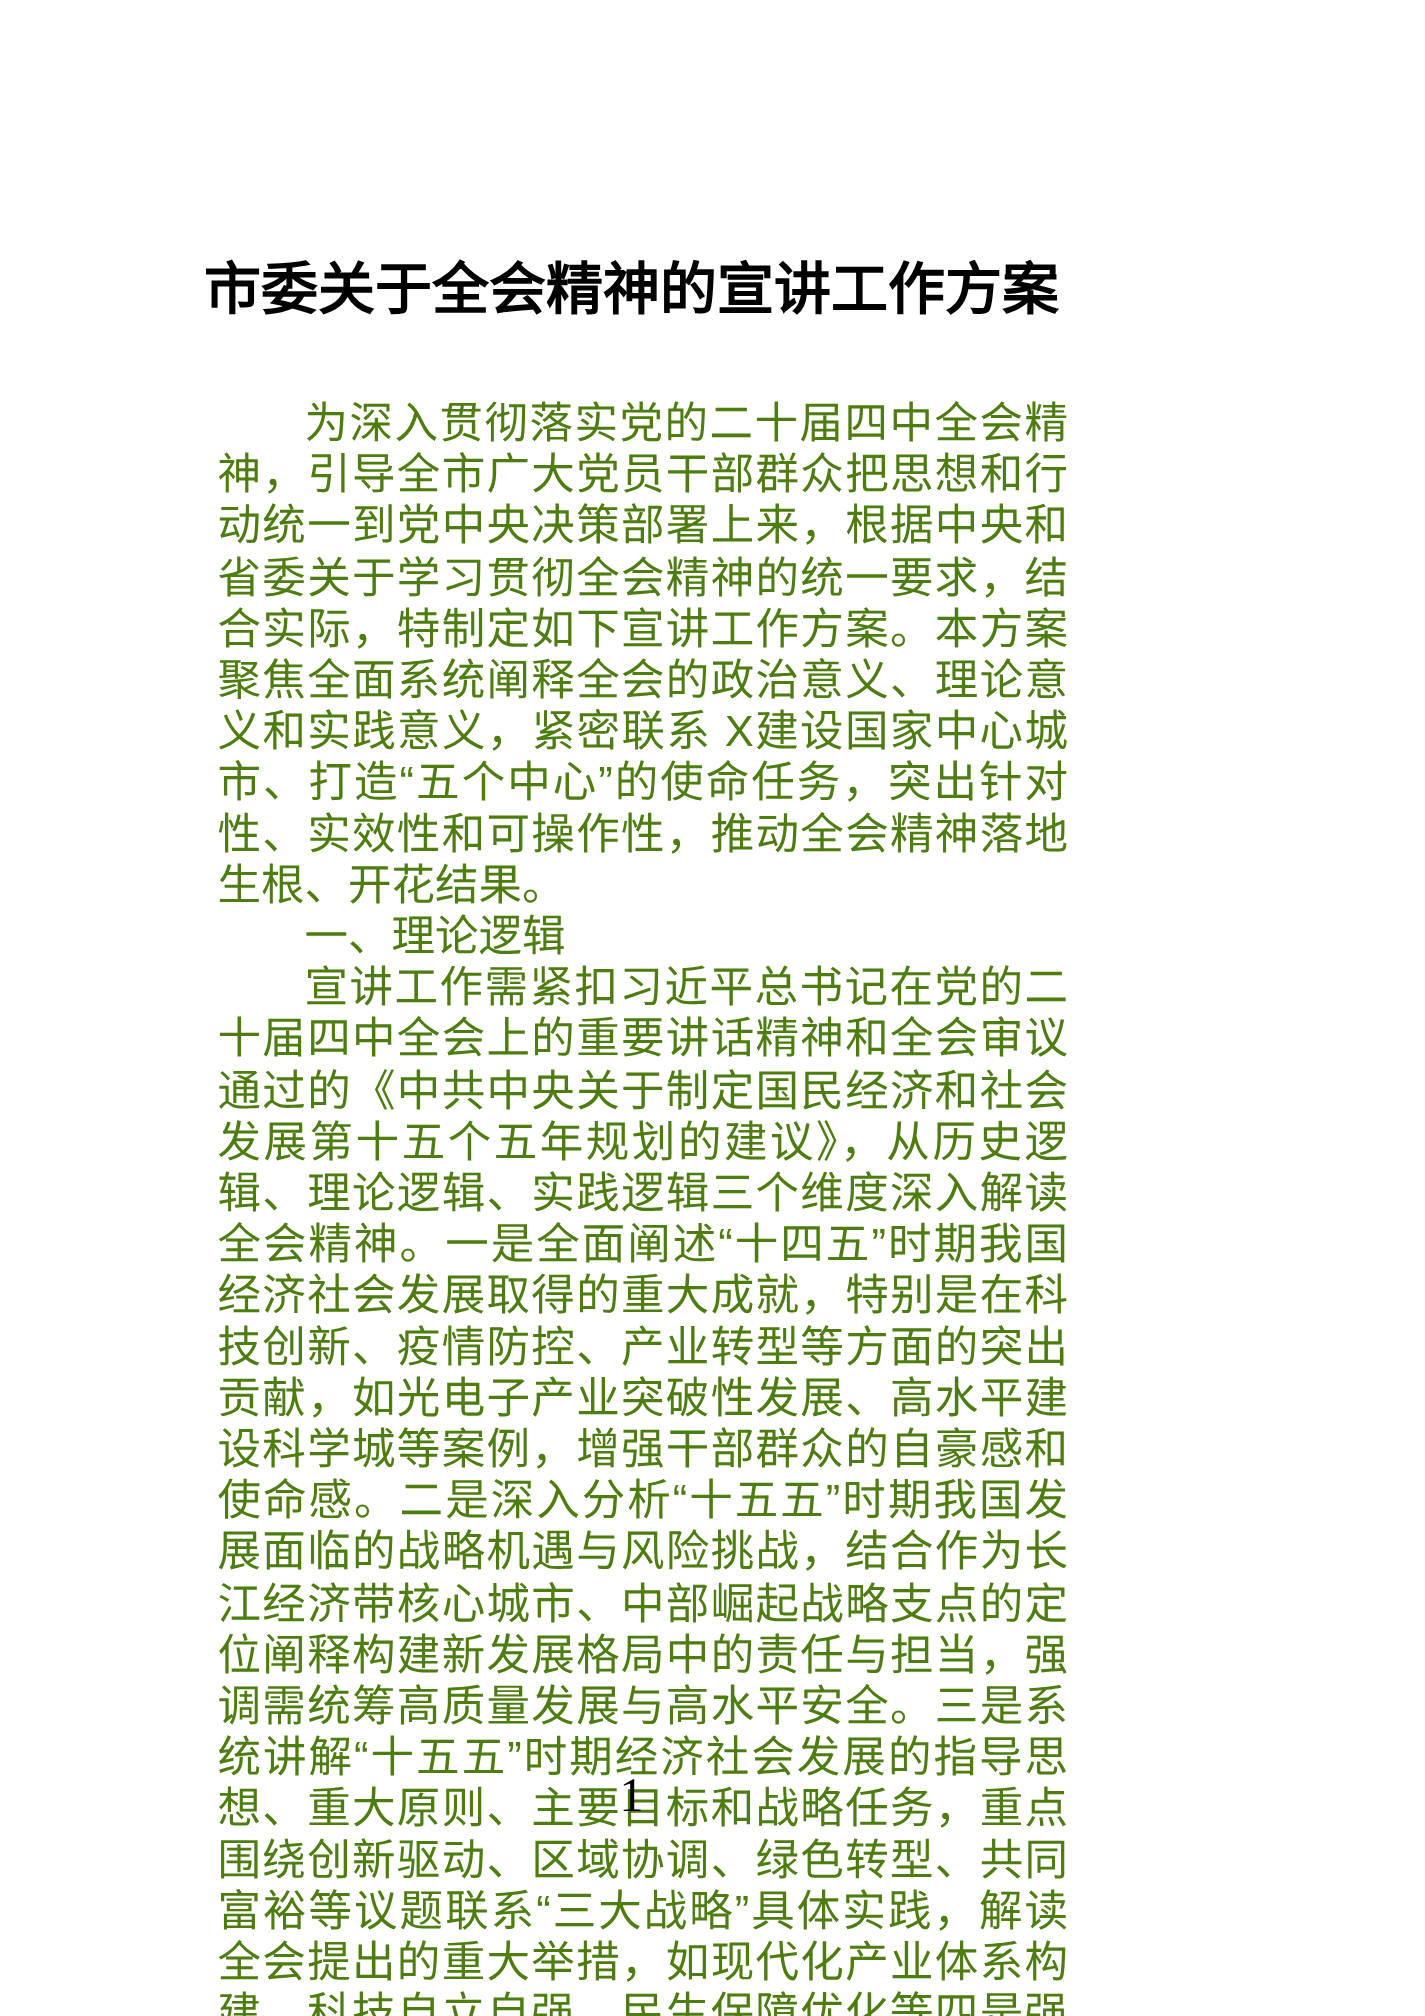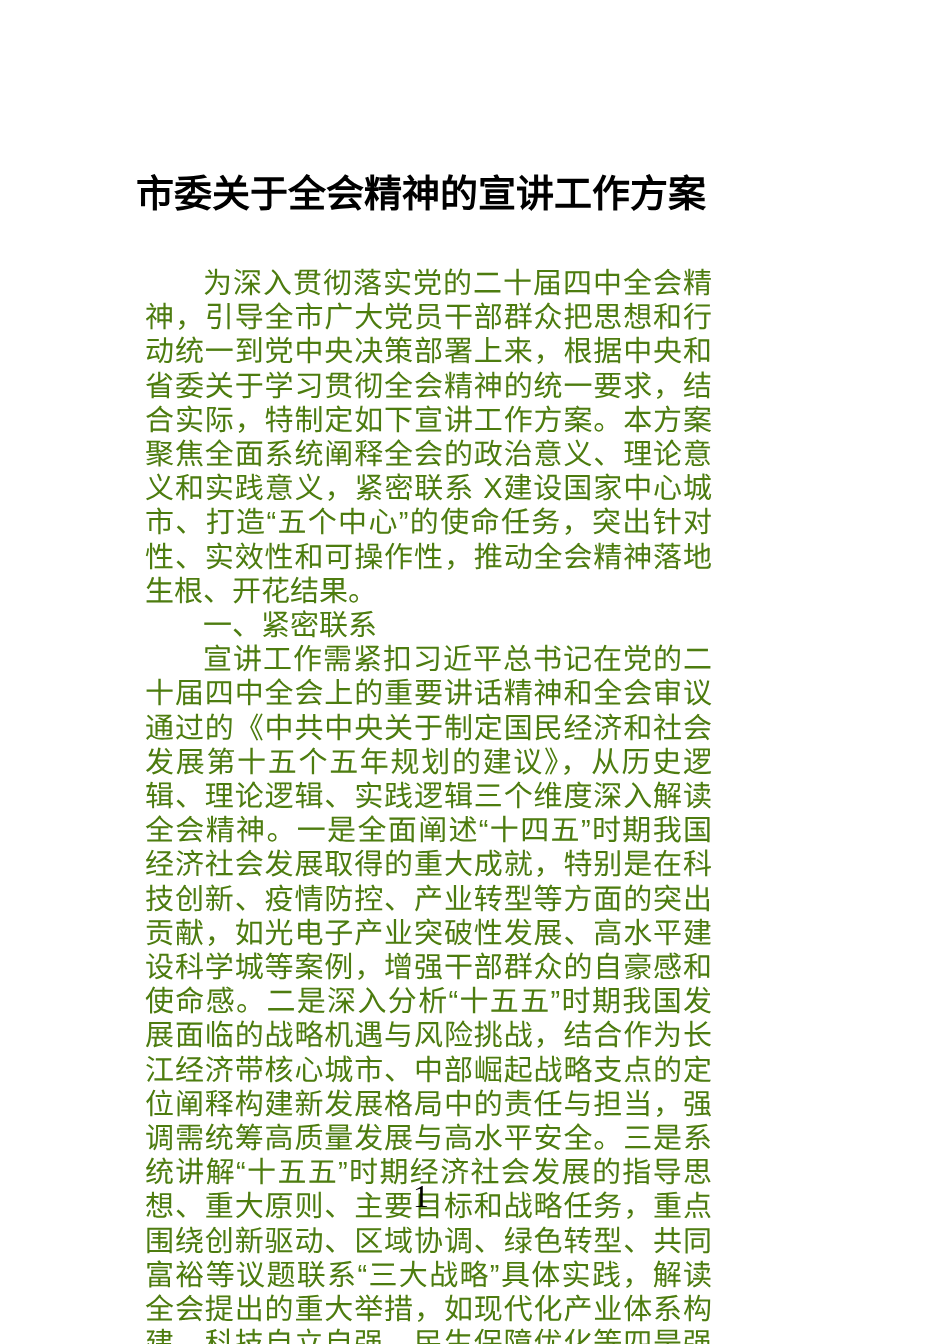--- a/index.html
+++ b/index.html
@@ -63,21 +63,21 @@
 <body>
 
 <div class="page">
 
   <h1 class="doc-title">市委关于全会精神的宣讲工作方案</h1>
 
   <div class="doc-content">
 
     <p class="doc-paragraph">为深入贯彻落实党的二十届四中全会精神，引导全市广大党员干部群众把思想和行动统一到党中央决策部署上来，根据中央和省委关于学习贯彻全会精神的统一要求，结合实际，特制定如下宣讲工作方案。本方案聚焦全面系统阐释全会的政治意义、理论意义和实践意义，紧密联系 X建设国家中心城市、打造“五个中心”的使命任务，突出针对性、实效性和可操作性，推动全会精神落地生根、开花结果。</p>
 
-    <p class="doc-heading">一、紧密联系</p>
+    <p class="doc-heading">一、理论逻辑</p>
 
     <p class="doc-paragraph">宣讲工作需紧扣习近平总书记在党的二十届四中全会上的重要讲话精神和全会审议通过的《中共中央关于制定国民经济和社会发展第十五个五年规划的建议》，从历史逻辑、理论逻辑、实践逻辑三个维度深入解读全会精神。一是全面阐述“十四五”时期我国经济社会发展取得的重大成就，特别是在科技创新、疫情防控、产业转型等方面的突出贡献，如光电子产业突破性发展、高水平建设科学城等案例，增强干部群众的自豪感和使命感。二是深入分析“十五五”时期我国发展面临的战略机遇与风险挑战，结合作为长江经济带核心城市、中部崛起战略支点的定位阐释构建新发展格局中的责任与担当，强调需统筹高质量发展与高水平安全。三是系统讲解“十五五”时期经济社会发展的指导思想、重大原则、主要目标和战略任务，重点围绕创新驱动、区域协调、绿色转型、共同富裕等议题联系“三大战略”具体实践，解读全会提出的重大举措，如现代化产业体系构建、科技自立自强、民生保障优化等四是强调坚持和加强党的全面领导的根本保证，深入阐释</p>
 
   </div>
 
   <div class="page-footer">
     <span class="page-number">1</span>
   </div>
 
 </div>

